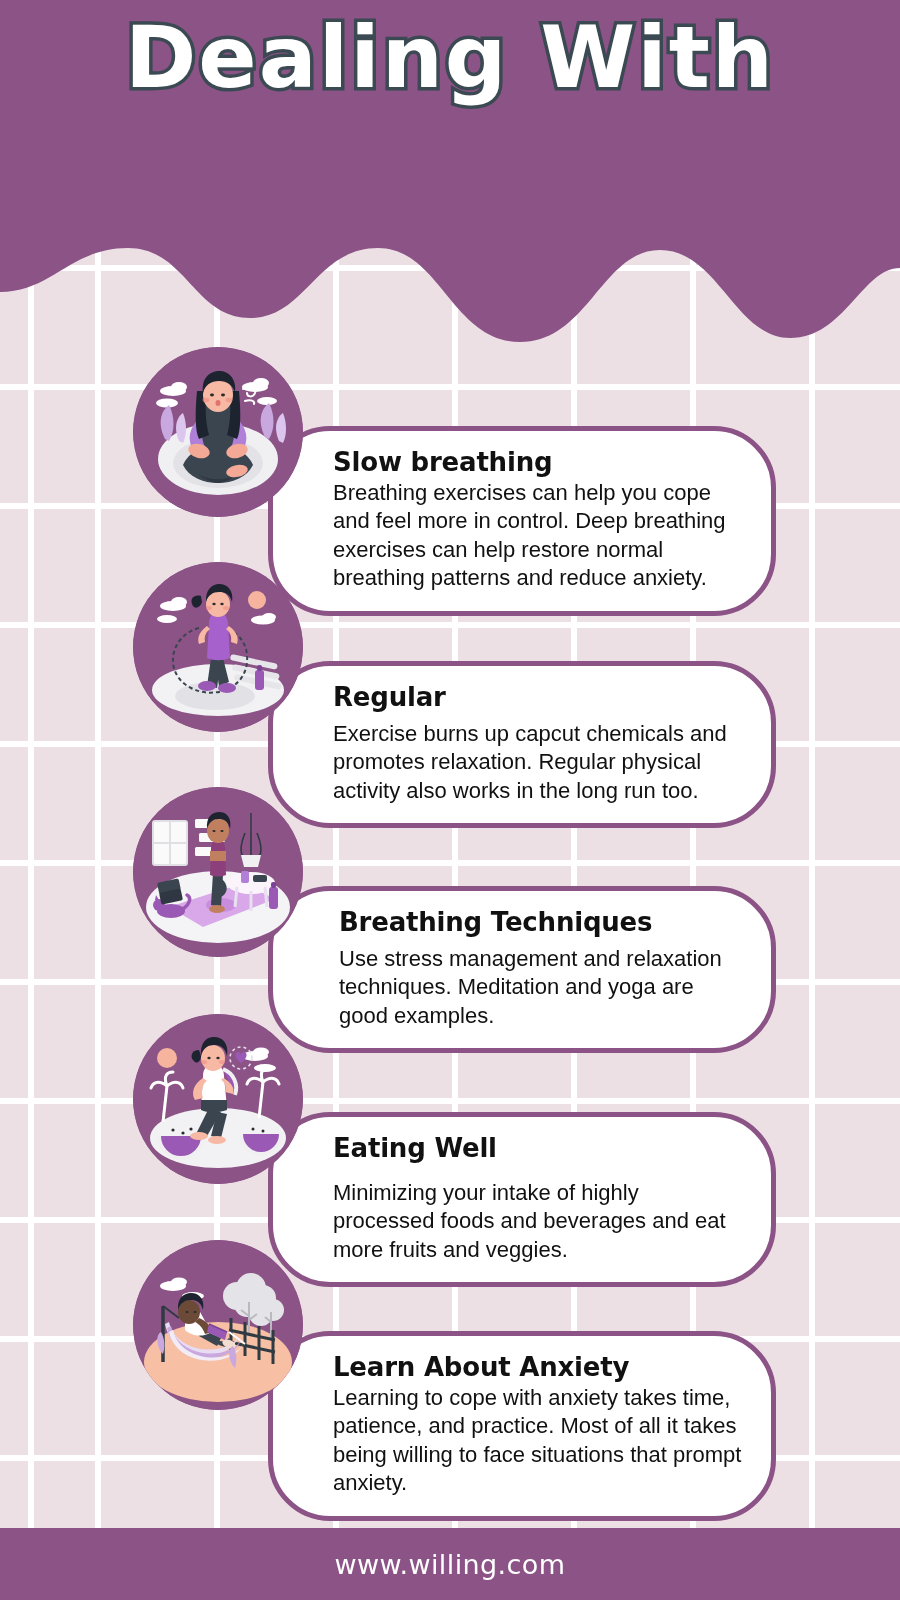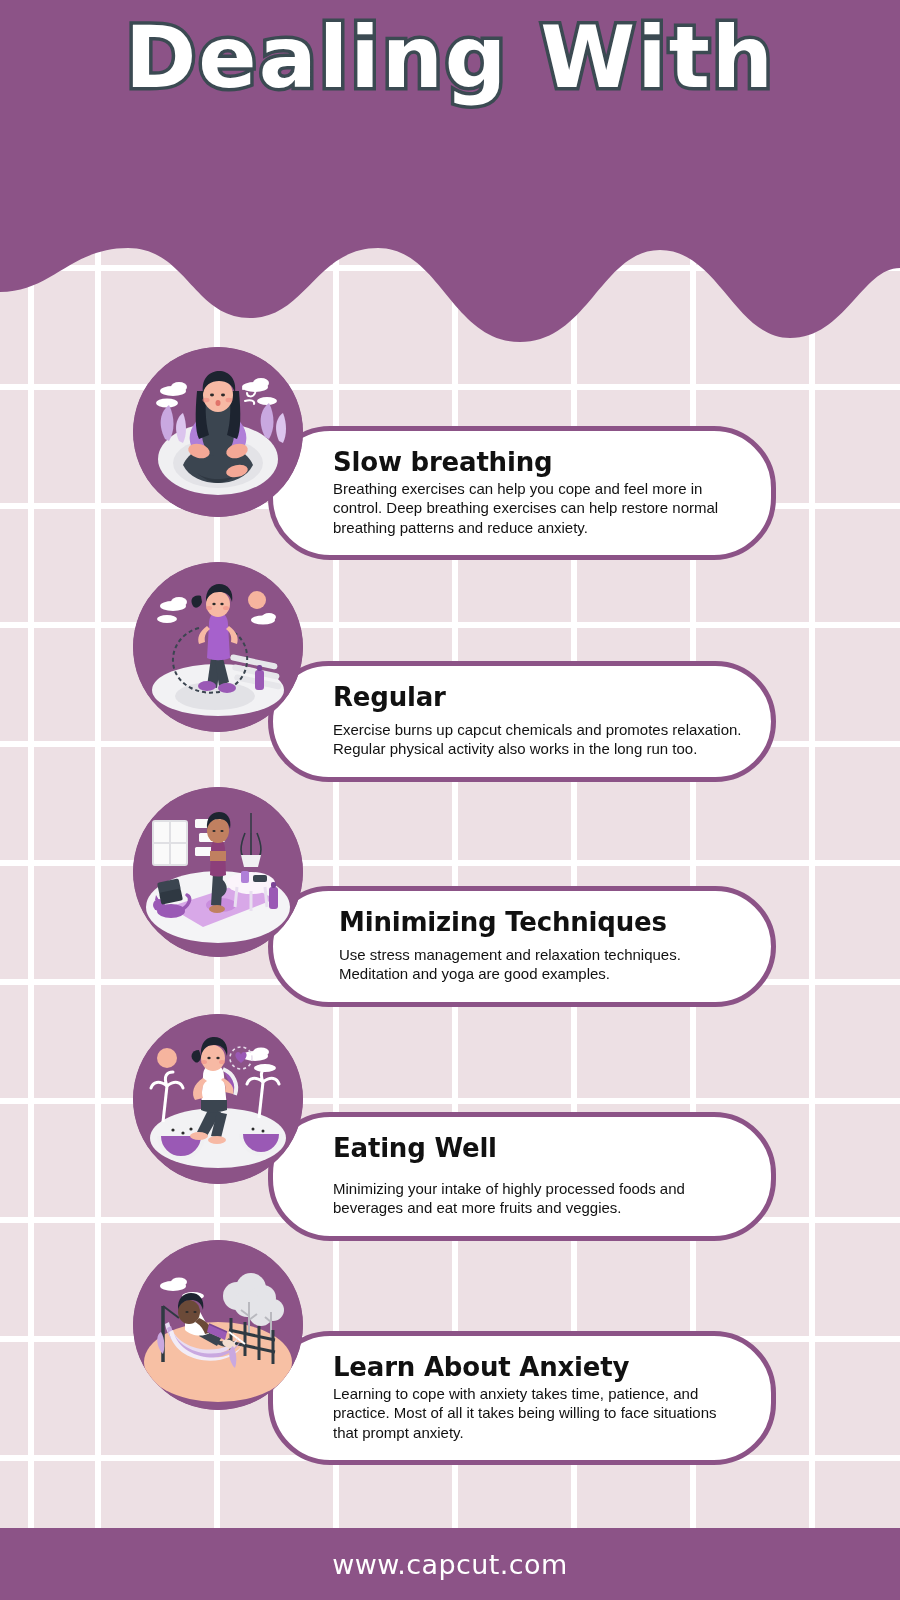--- a/index.html
+++ b/index.html
@@ -76,21 +76,21 @@
     font-family:"DejaVu Sans", sans-serif;
     font-weight:700;
     font-size:26px;
     color:#111111;
     letter-spacing:-0.2px;
     margin-bottom:2px;
     white-space:nowrap;
   }
   .card-body{
     font-family:"Liberation Sans", sans-serif;
-    font-size:15px;
+    font-size:22px;
     line-height:1.29;
     color:#111111;
   }
 
   
   #item-1 .item-avatar{ left:133px; top:347px; }
   #item-1 .item-card  { left:268px; top:426px; width:508px; }
 
   #item-2 .item-avatar{ left:133px; top:562px; }
   #item-2 .item-card  { left:268px; top:661px; width:508px; }
@@ -291,21 +291,21 @@
       <path d="M78,54 C72,44 74,34 80,30 L84,36 C80,40 79,48 82,54 Z" fill="#c08060"></path>
       <path d="M92,54 C98,44 96,34 90,30 L86,36 C90,40 91,48 88,54 Z" fill="#c08060"></path>
       <path d="M80,28 C82,24 88,24 90,28 C88,32 82,32 80,28 Z" fill="#c08060"></path>
       <ellipse cx="85" cy="44" rx="11" ry="12" fill="#c08060"></ellipse>
       <path d="M74,42 C73,30 79,25 86,25 C94,25 99,31 97,42 C95,34 91,32 86,32 C80,32 76,35 74,42 Z" fill="#1d2430"></path>
       <ellipse cx="81" cy="44" rx="1.6" ry="1.1" fill="#2a2a2a"></ellipse>
       <ellipse cx="89" cy="44" rx="1.6" ry="1.1" fill="#2a2a2a"></ellipse>
     </svg>
   </div>
   <div class="item-card">
-    <div class="card-title">Minimizing Techniques</div>
+    <div class="card-title">Breathing Techniques</div>
     <div class="card-body">Use stress management and relaxation techniques. Meditation and yoga are good examples.</div>
   </div>
 </div>
 
 <div class="item" id="item-4">
   <div class="item-avatar">
     <svg viewBox="0 0 170 170">
       <circle cx="85" cy="85" r="85" fill="#8c5387"></circle>
       <ellipse cx="85" cy="124" rx="68" ry="30" fill="#f2f2f4"></ellipse>
 
@@ -416,14 +416,14 @@
       <path d="M100,126 C94,116 96,108 100,106 C104,112 104,122 102,128 Z" fill="#c9a8e0"></path>
     </svg>
   </div>
   <div class="item-card">
     <div class="card-title">Learn About Anxiety</div>
     <div class="card-body">Learning to cope with anxiety takes time, patience, and practice. Most of all it takes being willing to face situations that prompt anxiety.</div>
   </div>
 </div>
 
 <div id="footer">
-  <span id="footer-text">www.capcut.com</span>
+  <span id="footer-text">www.willing.com</span>
 </div>
 
 </body></html>

